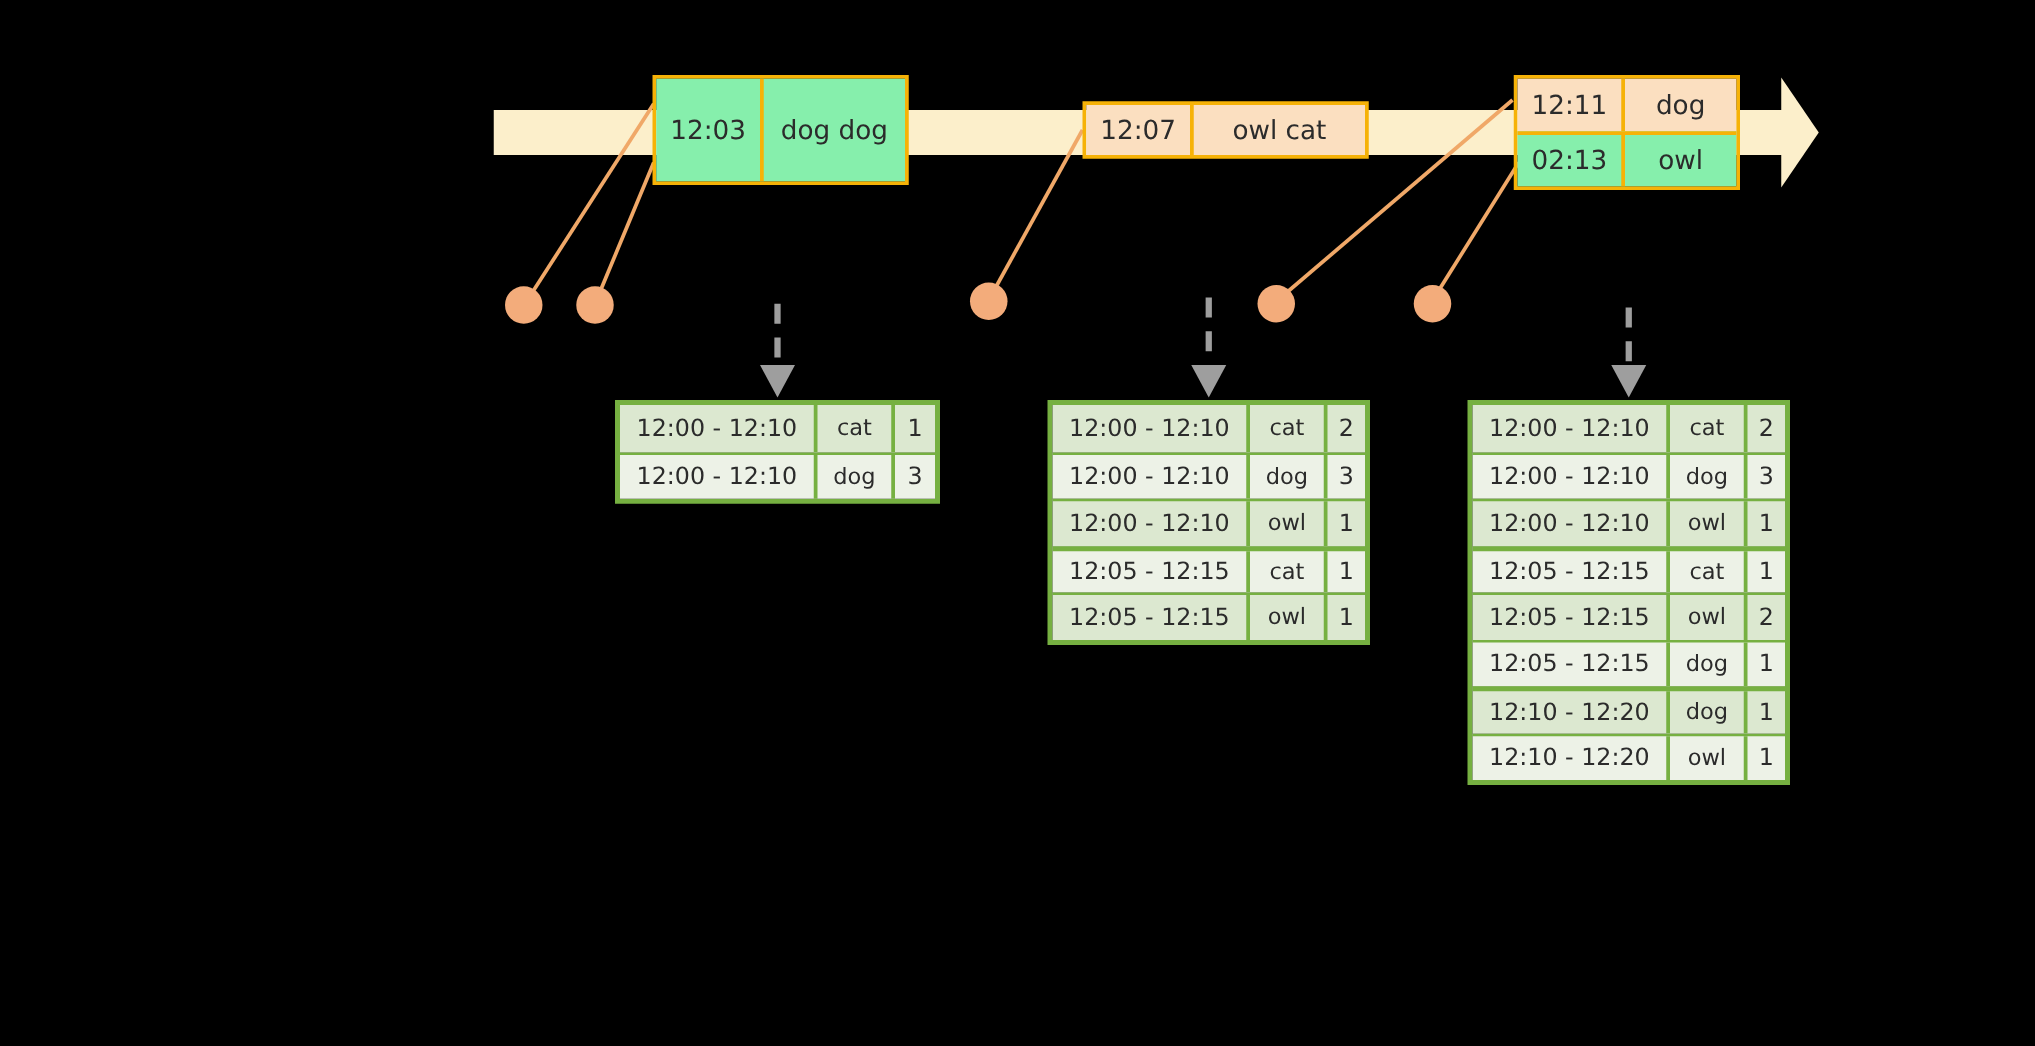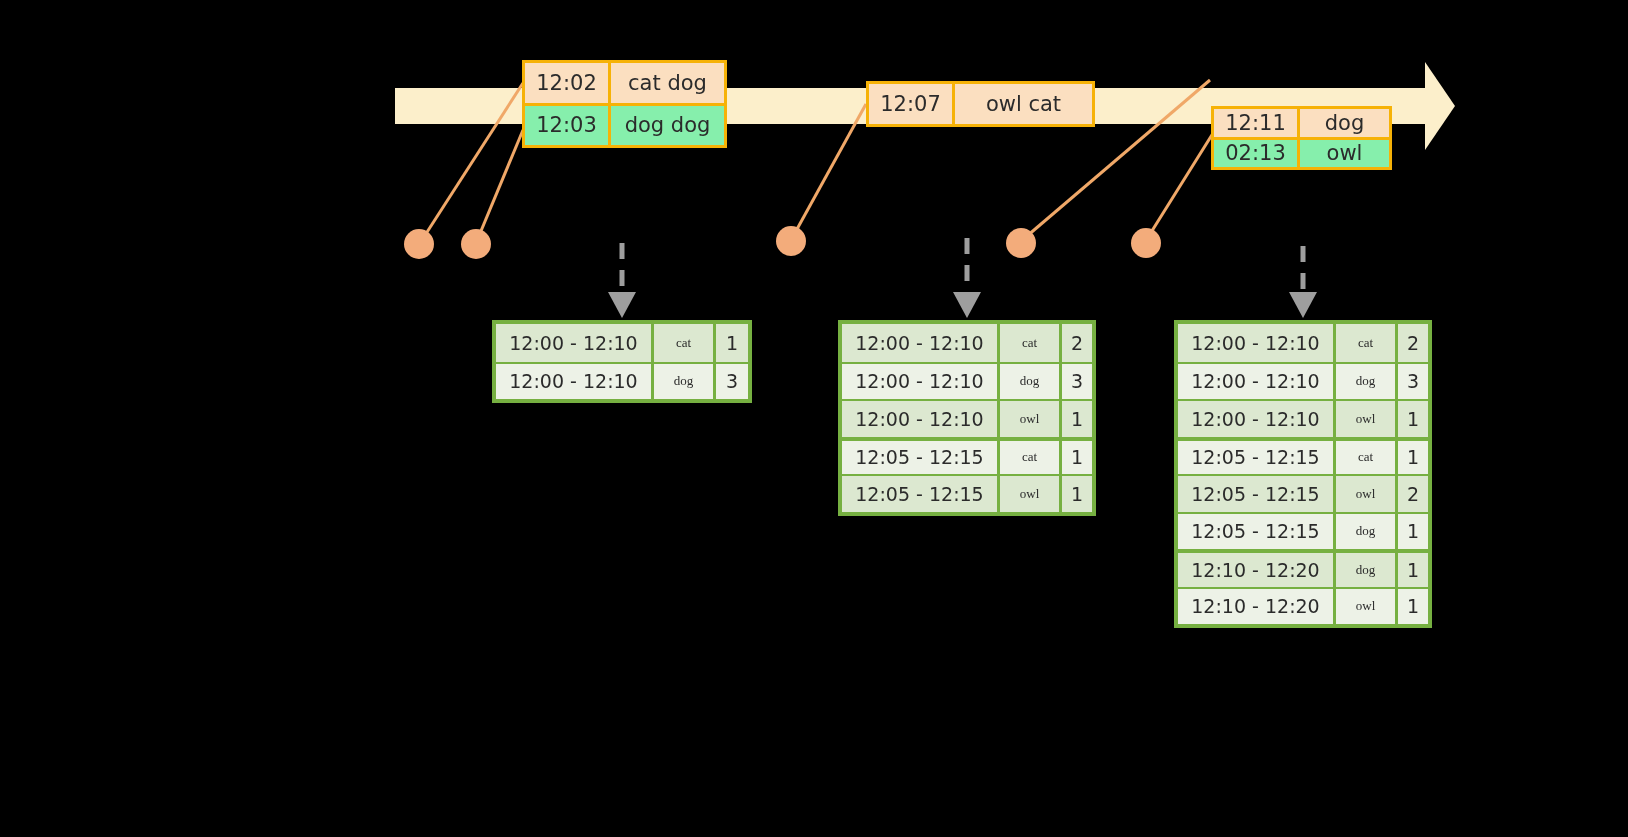--- a/index.html
+++ b/index.html
@@ -90,25 +90,24 @@
     justify-content: center;
     font-size: 19px;
     color: #2b2b2b;
     border-right: 3px solid #76B041;
     box-sizing: border-box;
   }
   .win-key {
     display: flex;
     align-items: center;
     justify-content: center;
-    font-size: 13px;
+    font-size: 18px;
     color: #2b2b2b;
     border-right: 3px solid #76B041;
     box-sizing: border-box;
-    font-family: Liberation Serif, serif;
   }
   .win-count {
     display: flex;
     align-items: center;
     justify-content: center;
     font-size: 19px;
     color: #2b2b2b;
     box-sizing: border-box;
   }
 </style>
@@ -146,38 +145,34 @@
       <line x1="1303" y1="246" x2="1303" y2="296"></line>
     </g>
     <g fill="#9E9E9E">
       <polygon points="608,292 636,292 622,318"></polygon>
       <polygon points="953,292 981,292 967,318"></polygon>
       <polygon points="1289,292 1317,292 1303,318"></polygon>
     </g>
   </svg>
 
   <div class="event-box" style="left:522px; top:60px; width:205px; height:88px;">
-    <div class="event-row shade-a">
-      <div class="event-time">12:02</div>
-      <div class="event-words">cat dog</div>
-    </div>
     <div class="event-row shade-b">
       <div class="event-time">12:03</div>
       <div class="event-words">dog dog</div>
     </div>
   </div>
 
   <div class="event-box" style="left:866px; top:81px; width:229px; height:46px;">
     <div class="event-row shade-a">
       <div class="event-time">12:07</div>
       <div class="event-words">owl cat</div>
     </div>
   </div>
 
-  <div class="event-box" style="left:1211px; top:60px; width:181px; height:64px;margin-top:46px;">
+  <div class="event-box" style="left:1211px; top:60px; width:181px; height:92px;">
     <div class="event-row shade-a">
       <div class="event-time">12:11</div>
       <div class="event-words">dog</div>
     </div>
     <div class="event-row shade-b">
       <div class="event-time">02:13</div>
       <div class="event-words">owl</div>
     </div>
   </div>
 

